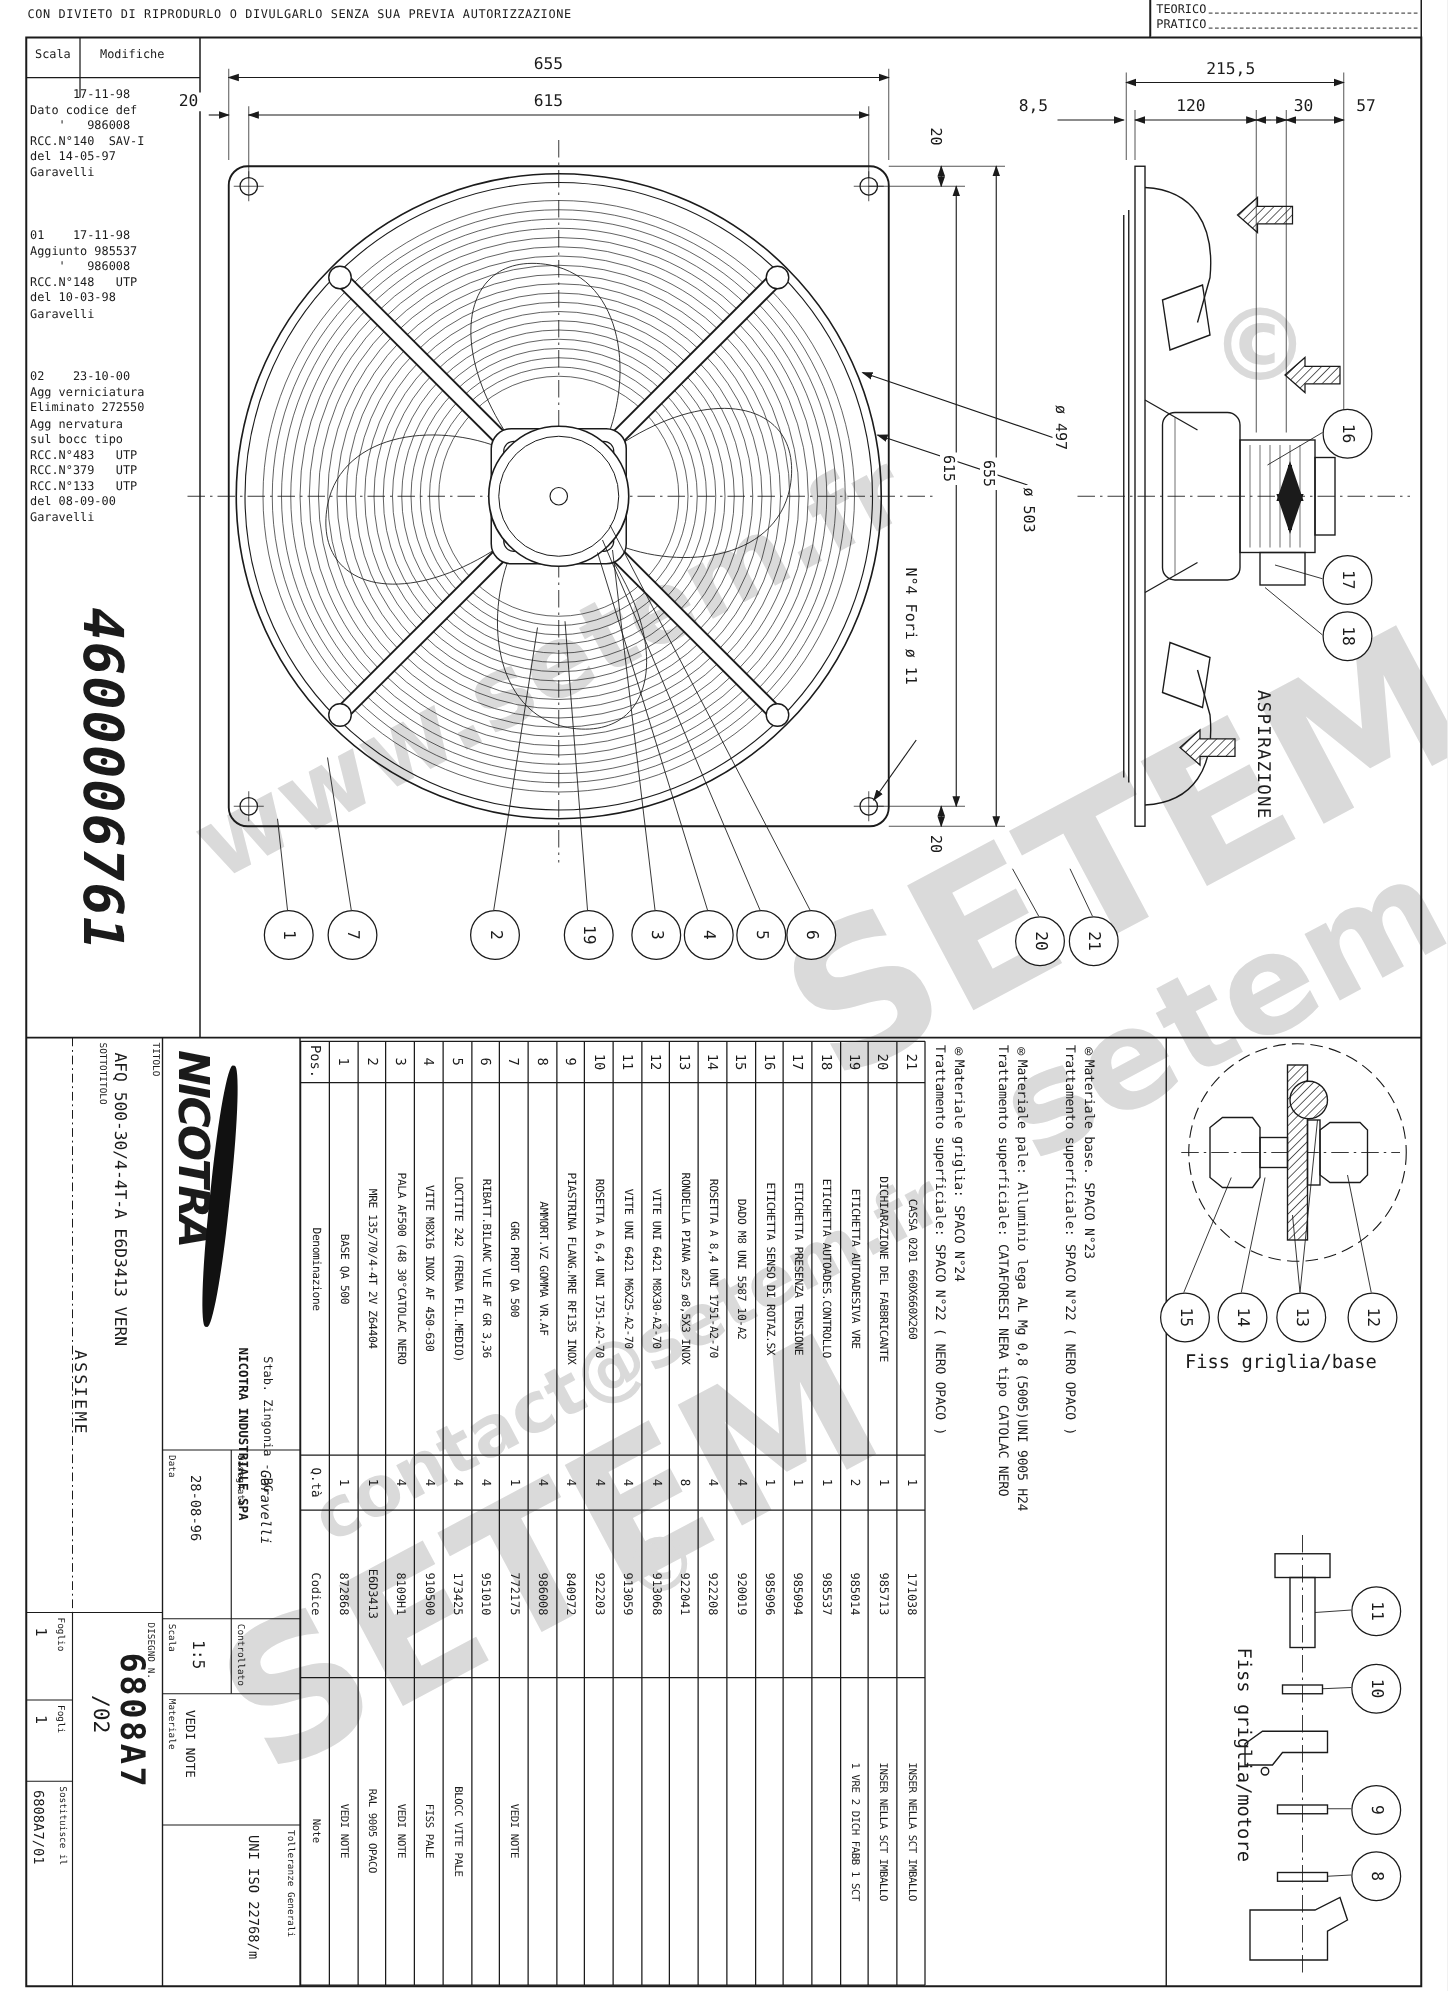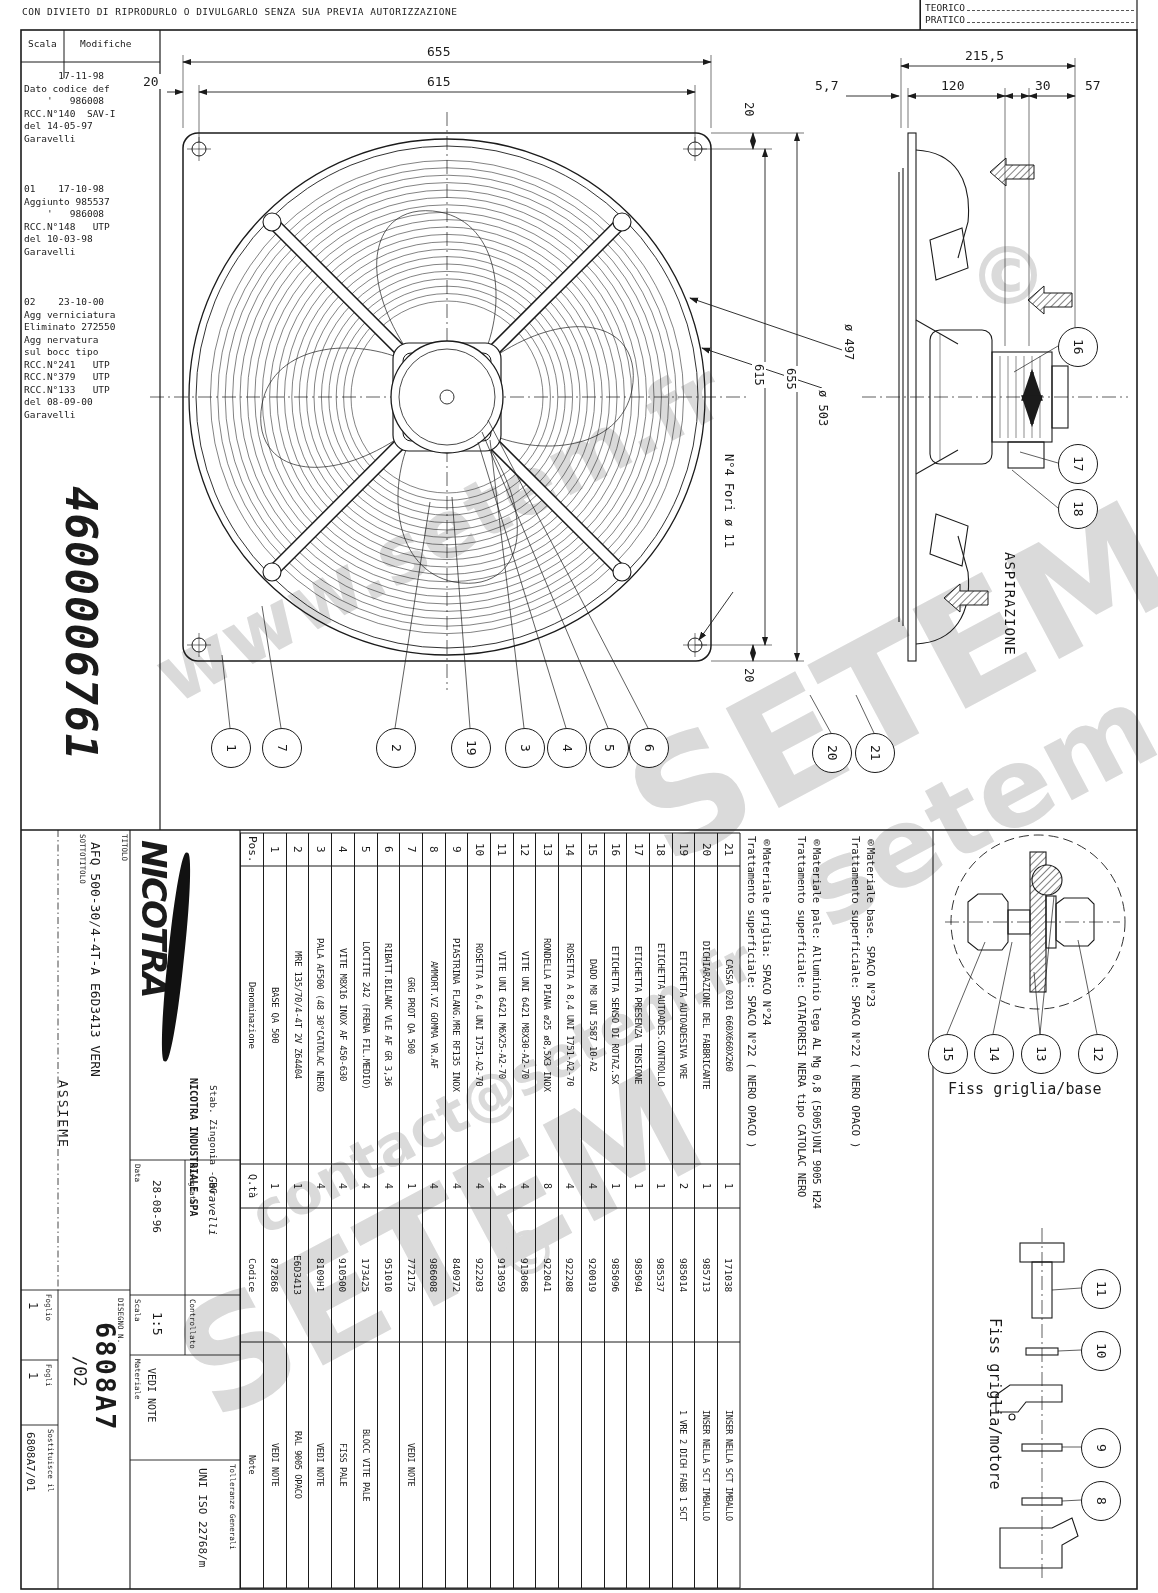--- a/index.html
+++ b/index.html
@@ -337,55 +337,55 @@
   <div class="abs" id="rev-entries">
       <div class="rev-entry">
         <div class="rev-line">      17-11-98</div>
         <div class="rev-line">Dato codice def</div>
         <div class="rev-line">    '   986008</div>
         <div class="rev-line">RCC.N°140  SAV-I</div>
         <div class="rev-line">del 14-05-97</div>
         <div class="rev-line">Garavelli</div>
       </div>
       <div class="rev-entry">
-        <div class="rev-line">01    17-10-98</div>
+        <div class="rev-line">01    17-11-98</div>
         <div class="rev-line">Aggiunto 985537</div>
         <div class="rev-line">    '   986008</div>
         <div class="rev-line">RCC.N°148   UTP</div>
         <div class="rev-line">del 10-03-98</div>
         <div class="rev-line">Garavelli</div>
       </div>
       <div class="rev-entry">
         <div class="rev-line">02    23-10-00</div>
         <div class="rev-line">Agg verniciatura</div>
         <div class="rev-line">Eliminato 272550</div>
         <div class="rev-line">Agg nervatura</div>
         <div class="rev-line">sul bocc tipo</div>
-        <div class="rev-line">RCC.N°241   UTP</div>
+        <div class="rev-line">RCC.N°483   UTP</div>
         <div class="rev-line">RCC.N°379   UTP</div>
         <div class="rev-line">RCC.N°133   UTP</div>
         <div class="rev-line">del 08-09-00</div>
         <div class="rev-line">Garavelli</div>
       </div>
     </div>
   <div class="abs v" id="bignum">4600006761</div>
 
   <div class="abs dim" style="left:424px;top:44px">655</div>
   <div class="abs dim" style="left:424px;top:74px">615</div>
   <div class="abs dim" style="left:140px;top:74px">20</div>
   <div class="abs dimv v" style="left:742px;top:100px">20</div>
   <div class="abs dimv v" style="left:742px;top:666px">20</div>
   <div class="abs dimv v" style="left:752px;top:362px">615</div>
   <div class="abs dimv v" style="left:784px;top:366px">655</div>
   <div class="abs dimv v" style="left:816px;top:388px">ø 503</div>
   <div class="abs dimv v" style="left:842px;top:322px">ø 497</div>
   <div class="abs dimv v" style="left:722px;top:452px">N°4 Fori ø 11</div>
 
   <div class="abs dim" style="left:962px;top:48px">215,5</div>
-  <div class="abs dim" style="left:812px;top:78px">5,7</div>
+  <div class="abs dim" style="left:812px;top:78px">8,5</div>
   <div class="abs dim" style="left:938px;top:78px">120</div>
   <div class="abs dim" style="left:1032px;top:78px">30</div>
   <div class="abs dim" style="left:1082px;top:78px">57</div>
   <div class="abs v" style="left:1002px;top:552px;font-size:14px;letter-spacing:1px">ASPIRAZIONE</div>
 
   <div class="abs caption" style="left:948px;top:1080px">Fiss griglia/base</div>
   <div class="abs caption v" style="left:986px;top:1318px">Fiss griglia/motore</div>
 
   <div id="material-notes">
       <div class="mnote v" style="left: 744px;">

